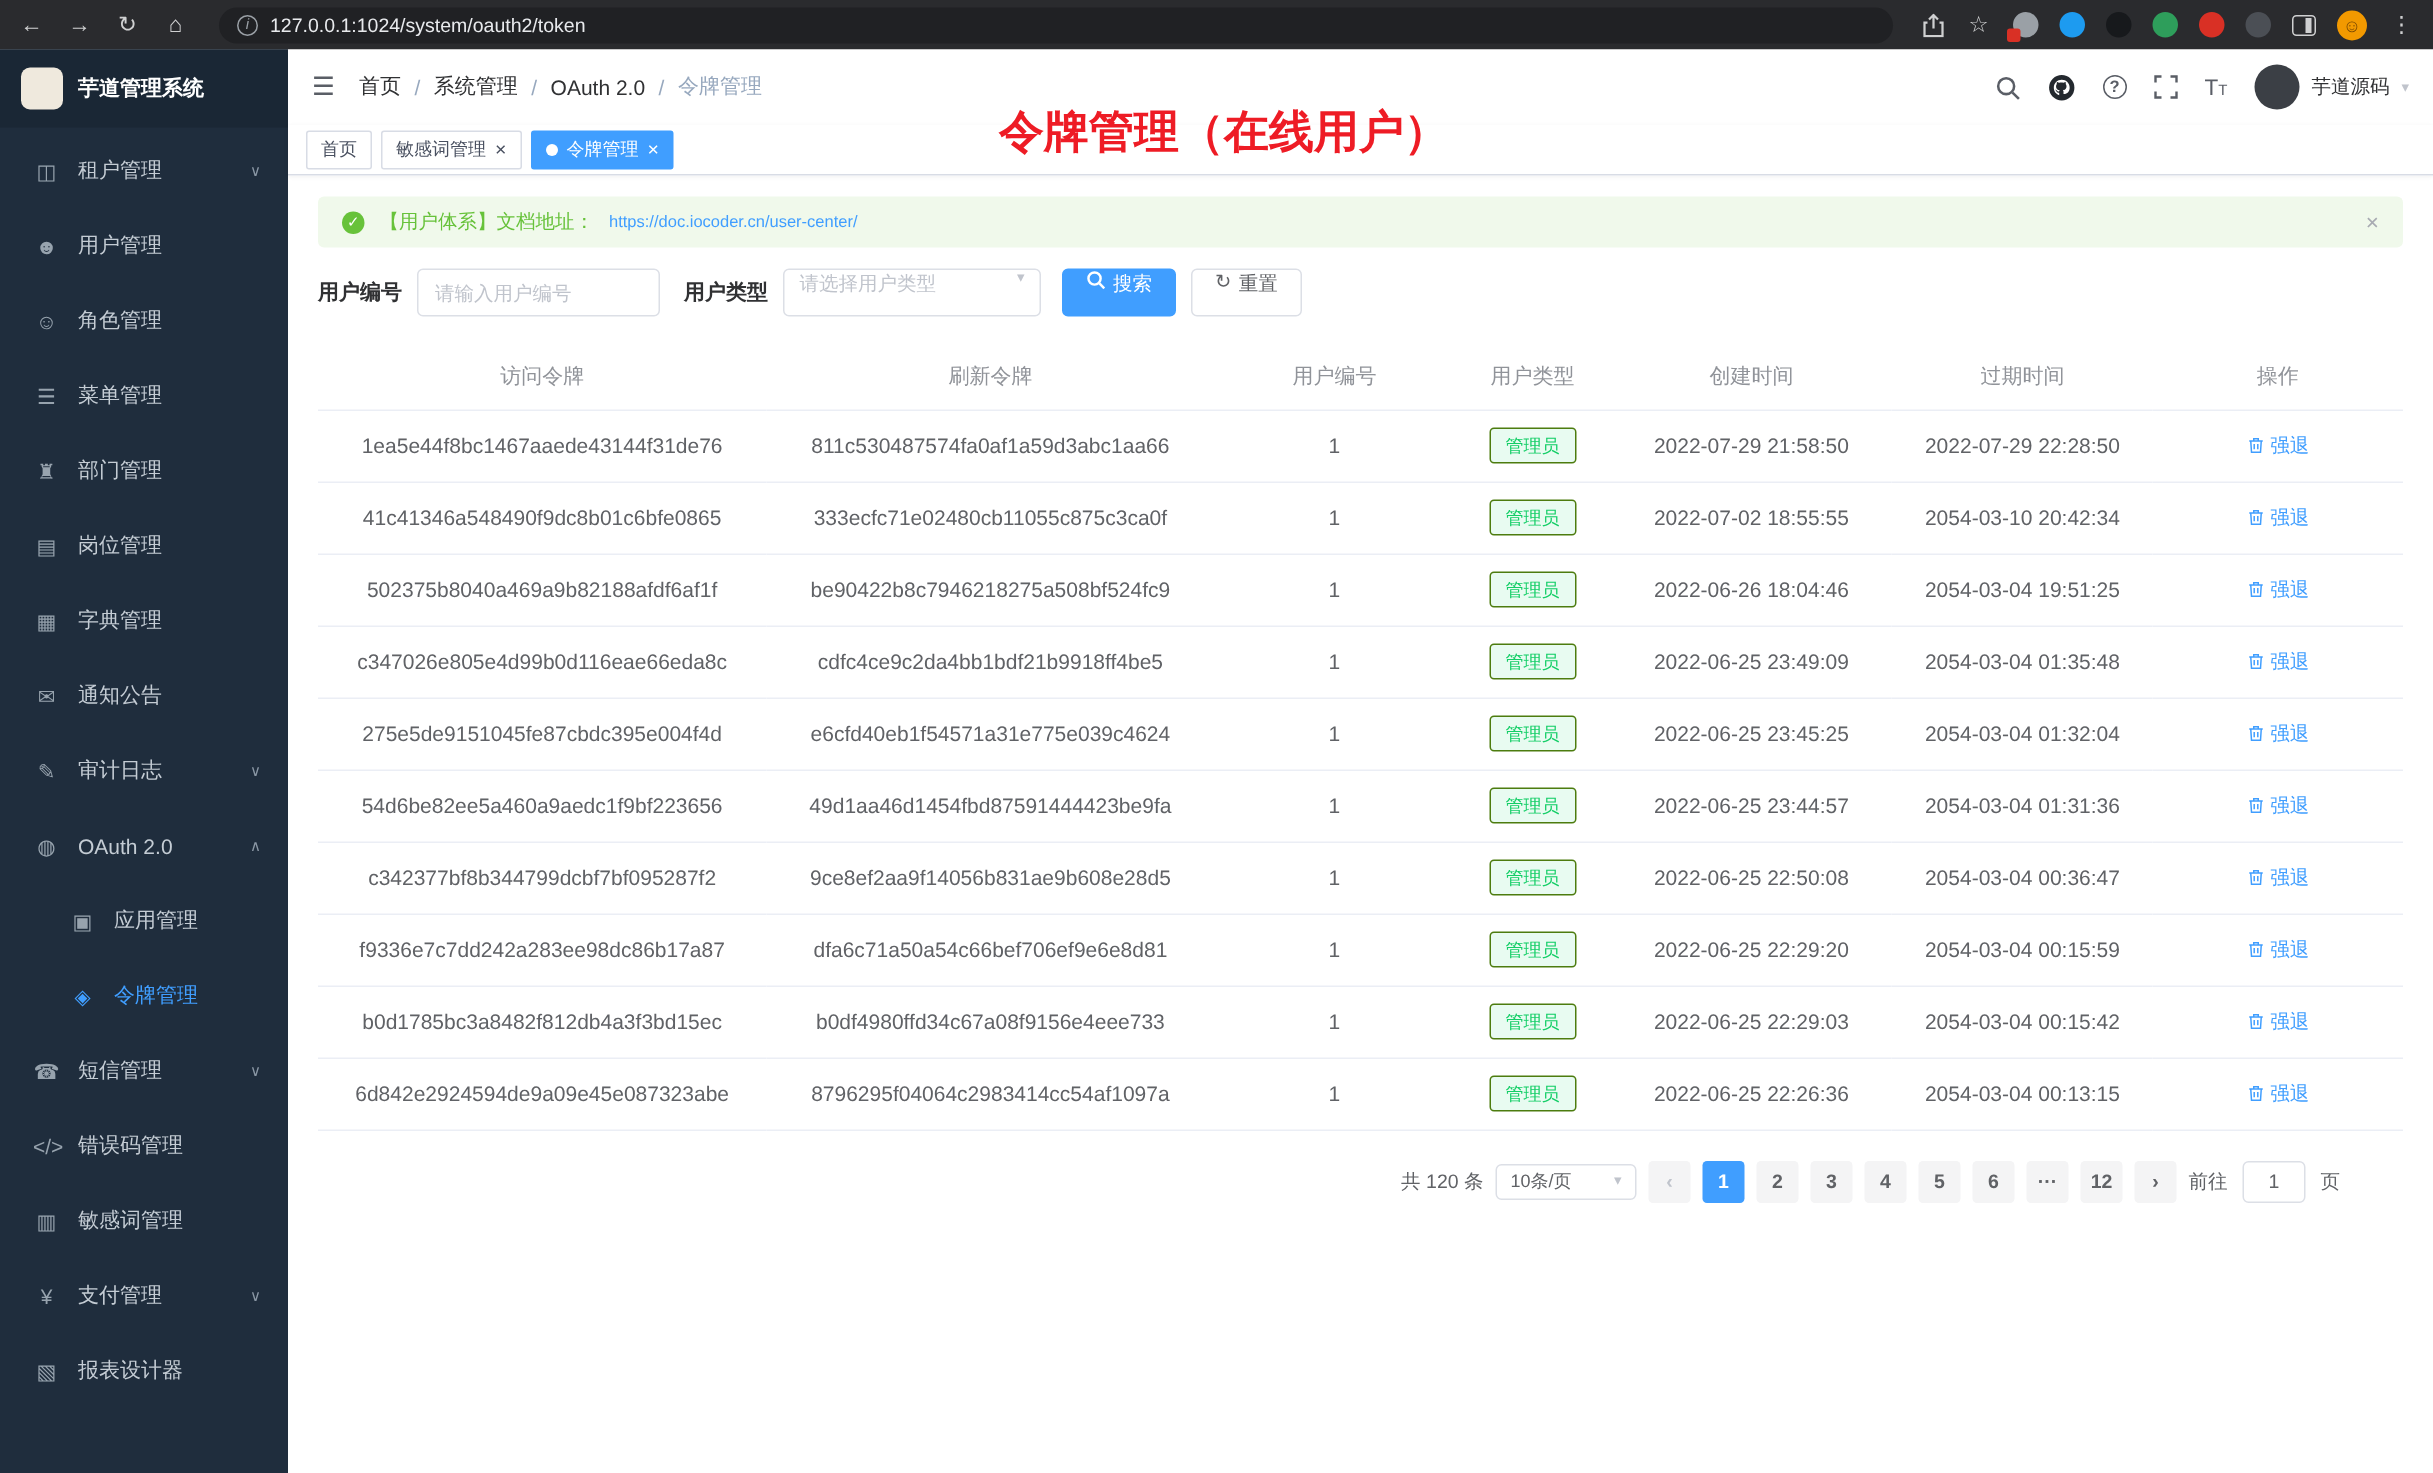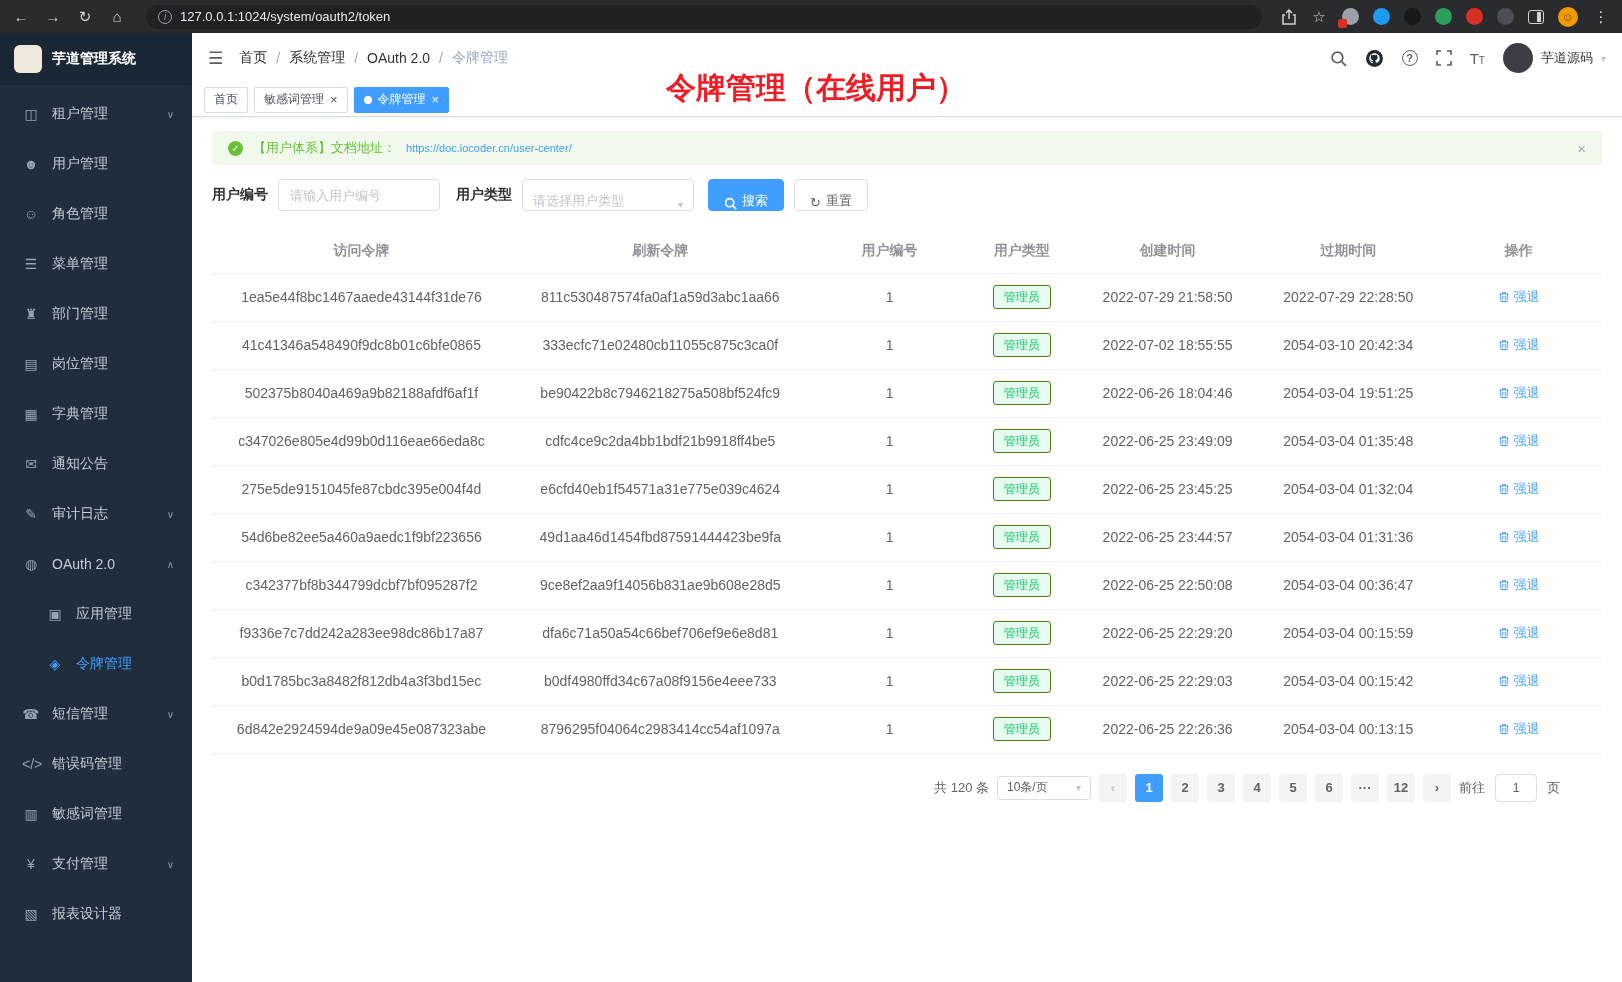--- a/index.html
+++ b/index.html
@@ -71,29 +71,29 @@
   .alert-text{color:#67c23a;font-size:13px}
   .alert-link{color:#409eff;font-size:11px;text-decoration:none;cursor:pointer}
   .alert-close{margin-left:auto;color:#a8abb2;font-size:15px;cursor:pointer}
 
   .filter{display:flex;align-items:center;margin-bottom:18px}
   .f-label{font-size:14px;font-weight:bold;color:#303133;margin-right:10px}
   .f-label.ml{margin-left:16px}
   .f-input{width:162px;height:32px;border:1px solid #dcdfe6;border-radius:4px;padding:0 11px;font-size:13px;color:#404040;outline:none}
   .f-input::placeholder{color:#c0c4cc}
   .f-select{width:172px;height:32px;border:1px solid #dcdfe6;border-radius:4px;padding:0 10px;display:flex;
-    align-items:flex-end;justify-content:space-between;cursor:pointer}
+    align-items:flex-start;justify-content:space-between;cursor:pointer}
   .f-placeholder{color:#c0c4cc;font-size:13px}
-  .btn{height:32px;border-radius:4px;font-size:13px;display:inline-flex;align-items:flex-end;gap:5px;cursor:pointer;padding:0 15px}
+  .btn{height:32px;border-radius:4px;font-size:13px;display:inline-flex;align-items:flex-start;gap:5px;cursor:pointer;padding:0 15px}
   .btn-primary{background:#409eff;border:1px solid #409eff;color:#fff;margin-left:14px}
   .btn-plain{background:#fff;border:1px solid #dcdfe6;color:#606266;margin-left:10px}
   .ricon{font-size:13px}
 
   table{width:100%;border-collapse:collapse;font-size:14px;table-layout:fixed}
-  th{color:#909399;font-weight:bold;height:44px;border-bottom:1px solid #ebeef5;text-align:center;white-space:nowrap}
+  th{color:#909399;font-weight:normal;height:44px;border-bottom:1px solid #ebeef5;text-align:center;white-space:nowrap}
   td{color:#606266;height:48px;border-bottom:1px solid #ebeef5;text-align:center;white-space:nowrap;overflow:hidden}
   .tag-success{display:inline-block;padding:2px 10px;font-size:12px;color:#13ce66;background:#e8fbf1;
     border:1px solid #4d7c0f;border-radius:3px;line-height:18px}
   .kick{color:#409eff;font-size:13px;display:inline-flex;align-items:center;gap:4px;cursor:pointer}
 
   .pager{display:flex;align-items:center;justify-content:flex-end;gap:8px;margin-top:20px;font-size:13px;color:#606266;padding-right:42px}
   .psize{width:94px;height:24px;border:1px solid #dcdfe6;border-radius:4px;display:flex;align-items:center;
     justify-content:space-between;padding:0 9px;cursor:pointer;font-size:12px}
   .pbtn{min-width:28px;height:28px;background:#f4f4f5;border-radius:3px;display:inline-flex;align-items:center;
     justify-content:center;color:#606266;font-size:13px;cursor:pointer;padding:0 4px;font-weight:bold}

